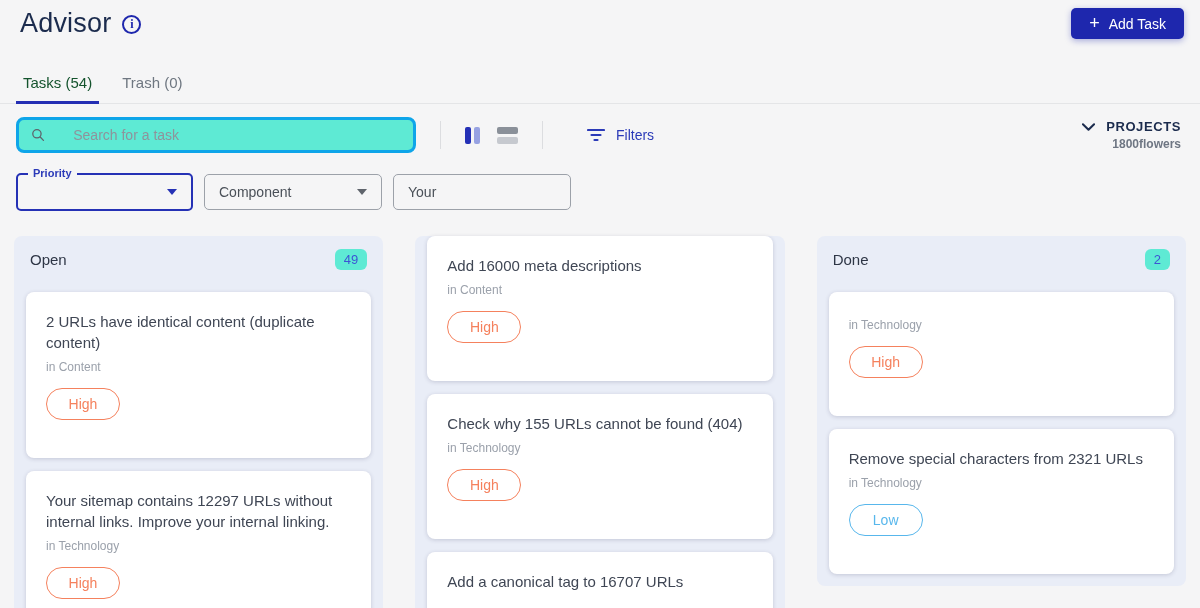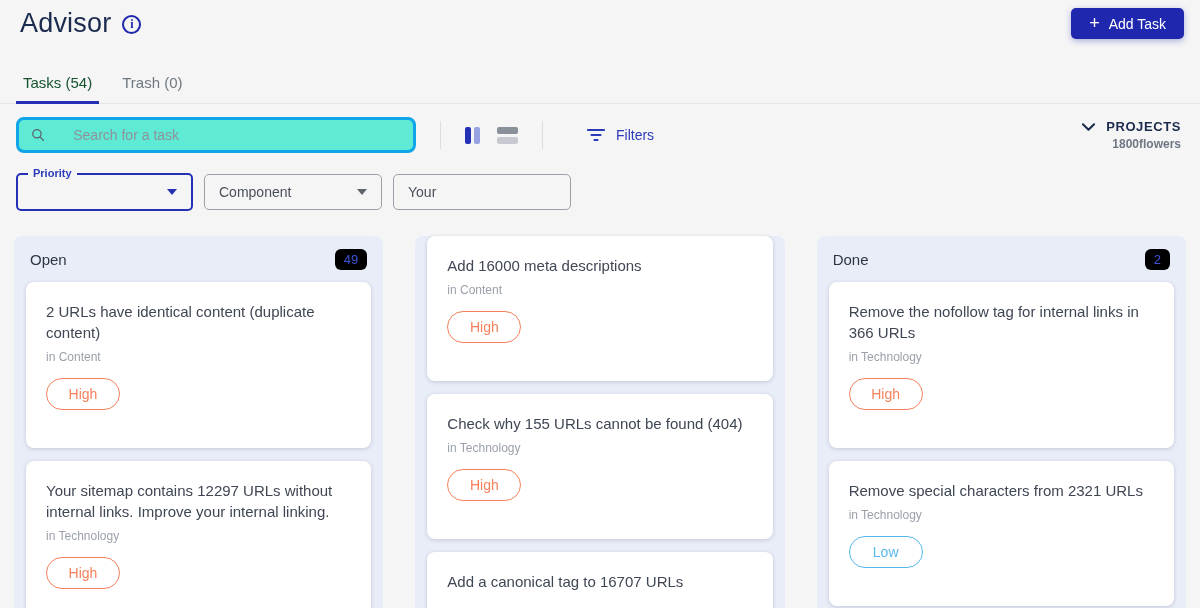--- a/index.html
+++ b/index.html
@@ -64,23 +64,23 @@
   }
   .caret { width:0; height:0; border-left:5px solid transparent; border-right:5px solid transparent; border-top:6px solid #5f646c; }
   .select-field.focused { border:2px solid #2531b5; height:38px; width:177px; align-self:flex-start; margin-top:-1px; }
   .select-field.focused .caret { border-top-color:#2531b5; }
   .float-label { position:absolute; top:-8px; left:10px; background:#f5f5f6; padding:0 5px; font-size:11px; font-weight:700; color:#2b3ab8; }
 
   
   .board { display:flex; gap:32px; margin:25px 14px 0; align-items:flex-start; }
   .column { flex:1; background:#e9edf7; border-radius:8px; min-width:0; }
   .column:nth-child(1), .column:nth-child(2) { min-height:640px; }
-  .column-header { display:flex; justify-content:space-between; align-items:center; padding:13px 16px 12px; }
+  .column-header { display:flex; justify-content:space-between; align-items:center; padding:13px 16px 22px; }
   .column-title { font-size:15px; color:#2e3646; font-weight:500; }
-  .count-badge { background:#000000; color:#3c55d4; font-size:13px; font-weight:500; border-radius:6px; padding:3px 9px; }
+  .count-badge { background:#5eead4; color:#3c55d4; font-size:13px; font-weight:500; border-radius:6px; padding:3px 9px; }
   .cards { padding:0 12px 12px; display:flex; flex-direction:column; gap:13px; }
   .card { background:#fff; border-radius:8px; box-shadow:0 1px 4px rgba(50,50,90,.20); padding:19px 20px 38px; cursor:pointer; }
   .card-title { font-size:15px; color:#3f4654; line-height:1.4; }
   .card-category { font-size:12px; color:#9ba1ab; margin-top:7px; }
   .priority-pill { display:inline-block; margin-top:14px; border:1px solid; border-radius:18px; padding:7px 0; width:74px; text-align:center; font-size:14px; }
 </style>
 </head>
 <body>
 
 <div class="app-header">
@@ -201,21 +201,20 @@
 </div>
   </div>
 
   <div class="column">
     <div class="column-header">
       <span class="column-title">Done</span>
       <span class="count-badge">2</span>
     </div>
     <div class="cards">
   <div class="card">
-    <div class="card-title">Remove the nofollow tag for internal links in 366 URLs</div>
     <div class="card-category">in Technology</div>
     <span class="priority-pill" style="border-color: rgb(245, 129, 93); color: rgb(245, 129, 93);">High</span>
   </div>
 
   <div class="card">
     <div class="card-title">Remove special characters from 2321 URLs</div>
     <div class="card-category">in Technology</div>
     <span class="priority-pill" style="border-color: rgb(88, 183, 236); color: rgb(88, 183, 236);">Low</span>
   </div>
 </div>

